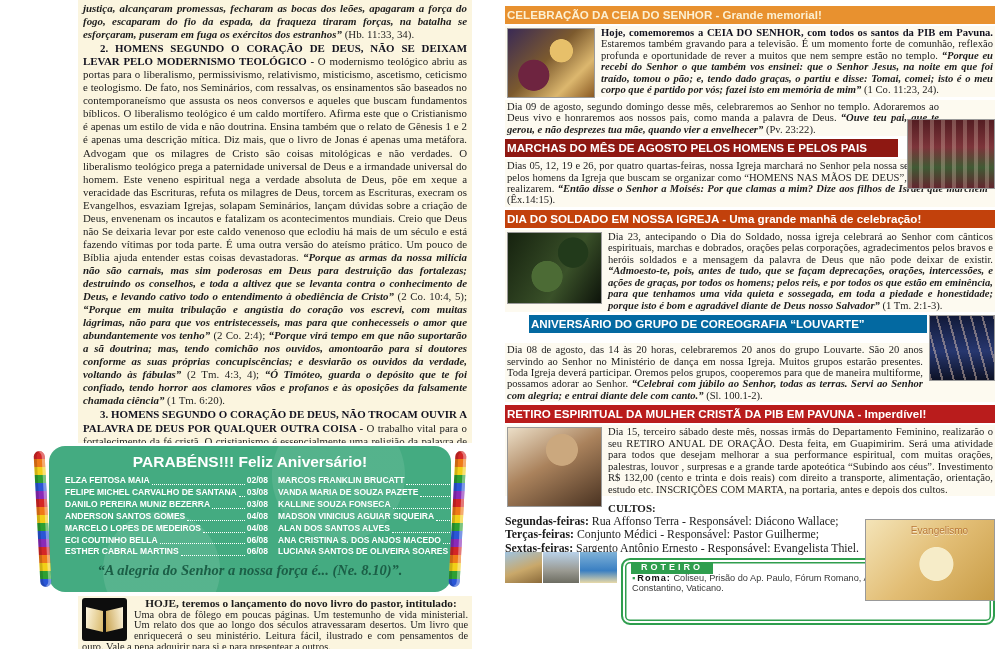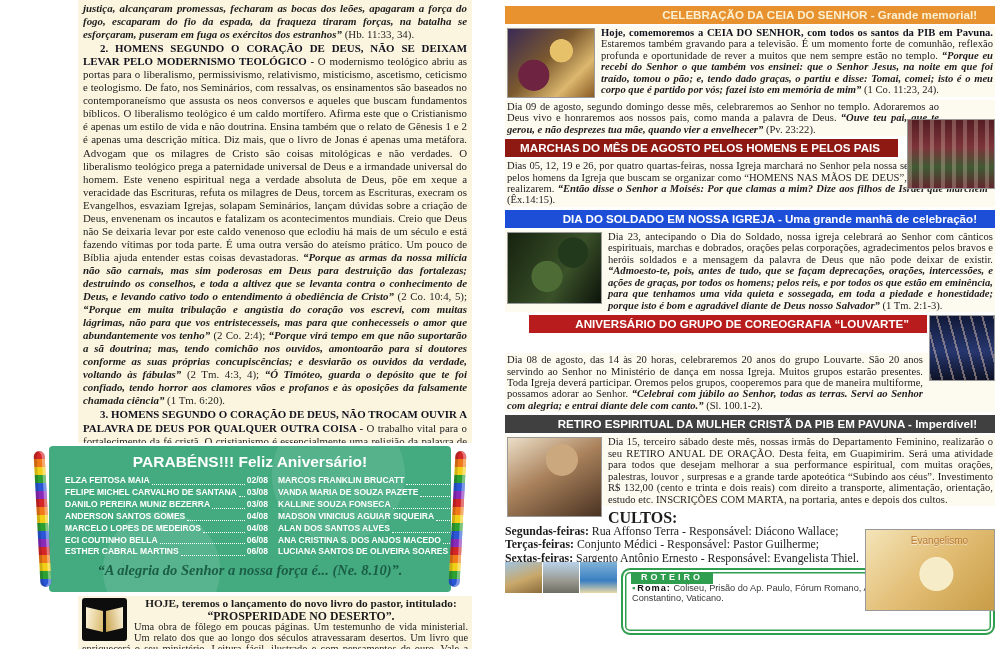--- a/index.html
+++ b/index.html
@@ -11,21 +11,21 @@
     background:#FBF5DF; padding:2px 5px 0 5px; overflow:hidden;
     font-size:10.9px; line-height:13.05px; color:#1c1c1c; text-align:justify; }
   .left-article p { margin:0 0 1px 0; }
   .left-article p.ind { text-indent:17px; }
   .r-n { font-weight:normal; }
   .r-b { font-weight:bold; color:#12121f; }
   .r-bi { font-weight:bold; font-style:italic; }
 
   
   .birthday { position:absolute; left:28px; top:444px; width:444px; height:153px; background:#fff; }
-  .bd-card { position:absolute; left:21px; right:21px; top:2px; bottom:5px; border-radius:4px;
+  .bd-card { position:absolute; left:21px; right:21px; top:2px; bottom:5px; border-radius:16px;
     background:
       radial-gradient(circle at 28% 85%, rgba(255,255,255,.10) 0 58px, transparent 59px),
       radial-gradient(circle at 72% 20%, rgba(255,255,255,.09) 0 66px, transparent 67px),
       #44AB81; }
   .beads { position:absolute; top:7px; width:11px; height:136px; border-radius:6px; z-index:3;
     background:repeating-linear-gradient(180deg,
       #d42626 0 8px, #ef7a17 8px 16px, #f2cf17 16px 24px,
       #2da032 24px 32px, #2a56d6 32px 40px, #8a2ab8 40px 48px);
     box-shadow: inset -3px 0 0 rgba(255,255,255,.38), inset 3px 0 0 rgba(0,0,0,.15); }
   .beads.bl { left:9px; transform:rotate(-3deg); }
@@ -50,21 +50,21 @@
   .bp.l { left:4px; transform:skewY(14deg); background:linear-gradient(100deg,#fdf6e0,#d9b96a); }
   .bp.r { right:4px; transform:skewY(-14deg); background:linear-gradient(260deg,#fdf6e0,#c8a24e); }
   .book-line1 { text-align:center; font-weight:bold; font-size:11.3px; line-height:12.5px; }
   .book-line2 { text-align:center; font-weight:bold; font-size:11.8px; line-height:12.5px; }
 
   
   .right-col { position:absolute; left:505px; top:6px; width:490px; }
   .sec { margin-bottom:3px; }
   .rel { position:relative; }
   .sec-head { font-family:"Liberation Sans", sans-serif; font-weight:bold; font-size:11.6px;
-    color:#ffffff; text-align:right; padding:2px 18px 3px 2px; margin-bottom:2px;
+    color:#ffffff; text-align:left; padding:2px 18px 3px 2px; margin-bottom:2px;
     white-space:nowrap; overflow:hidden; }
   .sec-body { font-size:10.6px; line-height:11.45px; text-align:justify; color:#1c1c1c;
     background:#FDFAF0; padding:1px 2px; }
   .photo { border:1px solid #999;padding-left:19px; }
   .ph-float-l { float:left; margin:1px 6px 1px 0; }
 
   .ph-ceia { width:88px; height:70px;
     background: radial-gradient(circle at 62% 32%, #e7c06a 0 16%, transparent 17%),
       radial-gradient(circle at 30% 68%, #6e2440 0 20%, transparent 21%),
       linear-gradient(135deg,#3a2a55 0%,#7c5a2e 45%,#dcb76e 75%,#8a5a24 100%); }
@@ -84,32 +84,32 @@
   .ph-evangelismo { position:absolute; right:0; top:20px; width:130px; height:82px; z-index:5;
     background: radial-gradient(circle at 55% 55%, #f6ecc8 0 20%, transparent 21%),
       linear-gradient(135deg,#f4e4b8 0%,#e2bd74 50%,#c89c46 100%);
     text-align:center; }
   .ph-label { display:inline-block; margin-top:3px; font-family:"Liberation Sans", sans-serif;
     font-size:10px; color:#b97a3a; text-shadow:0 1px 0 rgba(255,255,255,.6); }
 
   .head-ceia { background:#E8912F; color:#FCF0D2; }
   .head-pais { background:#E2271B; }
   .head-marchas { background:#8E1812; width:393px; }
-  .head-soldado { background:#1d4ed8; }
-  .head-louvarte { background:#b91c1c; margin:0 68px 20px 24px; }
-  .head-retiro { background:#404040; }
+  .head-soldado { background:#c2410c; }
+  .head-louvarte { background:#0369a1; margin:0 68px 10px 24px; }
+  .head-retiro { background:#b91c1c; }
   .head-familias { background:#F0922B; width:462px; }
 
   .pais-body { padding-right:56px; }
   .louvarte-body { padding-right:72px; }
 
   
   .familias-body { background:transparent; padding:2px 0 0 0; }
   .cultos { width:356px; }
-  .cultos-title { font-weight:bold; font-size:16px; line-height:14px; }
+  .cultos-title { font-weight:bold; font-size:11px; line-height:14px; }
   .culto-line { font-size:11.8px; line-height:13.4px; text-align:left; white-space:nowrap; }
   .culto-line b { font-weight:bold; }
 
   
   .bottom-row { position:relative; height:68px; margin-top:2px; }
   .collage { position:absolute; left:0; top:-6px; width:112px; height:62px;
     display:grid; grid-template-columns:1fr 1fr 1fr; grid-template-rows:1fr 1fr; gap:1px;
     background:#fff; }
   .tile { position:relative; }
   .t1 { background:linear-gradient(160deg,#9fc3e0 0%,#c9a86a 55%,#8a6a3a 100%); }
@@ -224,21 +224,20 @@
     <div class="beads bl"></div>
     <div class="beads br"></div>
   </div>
 
   <div class="book-sec">
     <div class="book-icon">
       <div class="bp l"></div>
         <div class="bp r"></div>
     </div>
     <div class="book-line1">HOJE, teremos o lançamento do novo livro do pastor, intitulado:</div>
-    <div class="book-line2">“PROSPERIDADE NO DESERTO”.</div>
     <span>Uma obra de fôlego em poucas páginas. Um testemunho de vida ministerial. Um relato dos que ao longo dos séculos atravessaram desertos. Um livro que enriquecerá o seu ministério. Leitura fácil, ilustrado e com pensamentos de ouro. Vale a pena adquirir para si e para presentear a outros.</span>
   </div>
 
   <div class="right-col">
 
     <div class="sec">
       <div class="sec-head head-ceia">CELEBRAÇÃO DA CEIA DO SENHOR - Grande memorial!</div>
       <div class="sec-body">
         <div class="photo ph-float-l ph-ceia"></div>
         <span><span class="r-b">Hoje, comemoremos a CEIA DO SENHOR, com todos os santos da PIB em Pavuna.</span><span class="r-n"> Estaremos também gravando para a televisão. É um momento forte de comunhão, reflexão profunda e oportunidade de rever a muitos que nem sempre estão no templo. </span><span class="r-bi">“Porque eu recebi do Senhor o que também vos ensinei: que o Senhor Jesus, na noite em que foi traído, tomou o pão; e, tendo dado graças, o partiu e disse: Tomai, comei; isto é o meu corpo que é partido por vós; fazei isto em memória de mim”</span><span class="r-n"> (1 Co. 11:23, 24).</span></span>

